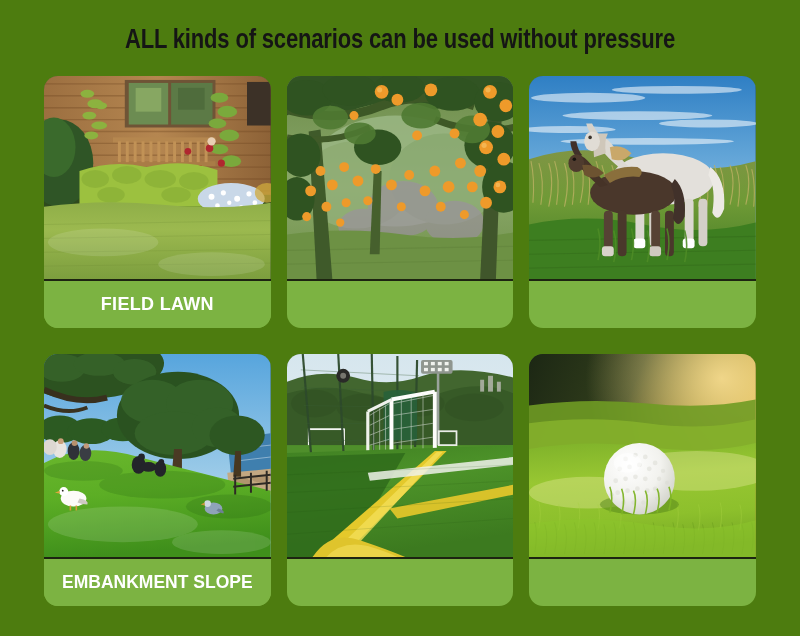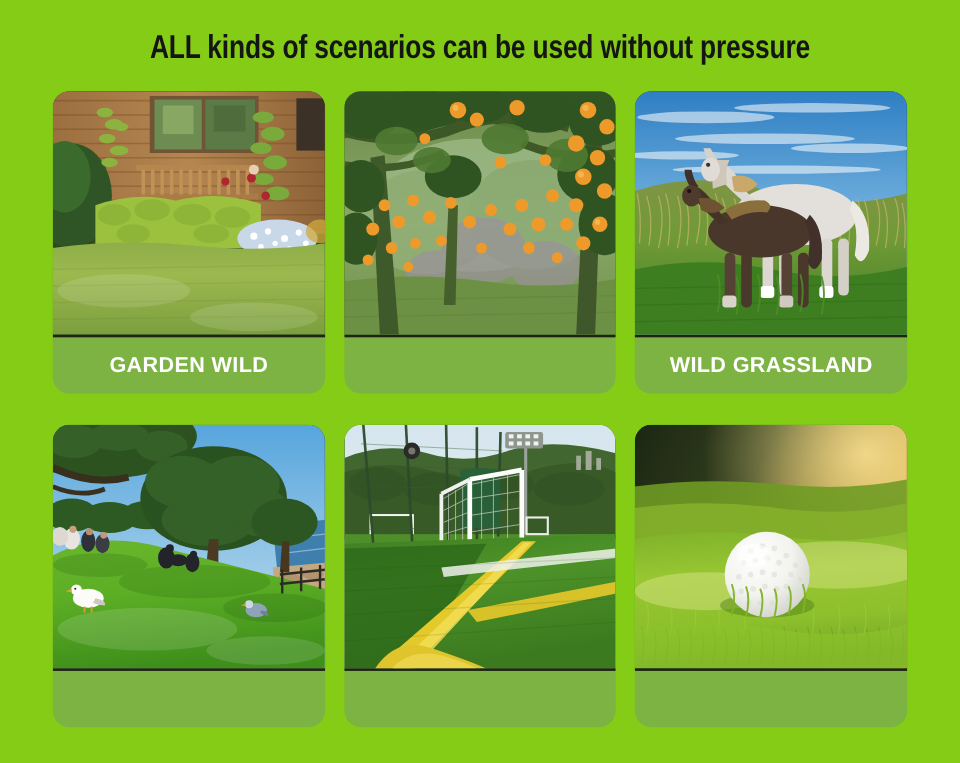--- a/index.html
+++ b/index.html
@@ -13,21 +13,21 @@
   body {
     background: #ffffff;
     font-family: "Liberation Sans", sans-serif;
     -webkit-font-smoothing: antialiased;
   }
 
   .page {
     position: relative;
     width: 800px;
     height: 636px;
-    background: #84cc16;
+    background: #4d7c0f;
   }
 
   
   .headline {
     position: absolute;
     top: 22px;
     left: 0;
     width: 800px;
     text-align: center;
     font-family: "Liberation Sans", sans-serif;
@@ -227,21 +227,21 @@
             <line x1="0" y1="178" x2="230" y2="175"></line>
               <line x1="0" y1="192" x2="230" y2="189"></line>
           </g>
           <g opacity="0.12" fill="#ffffff">
             <ellipse cx="60" cy="168" rx="56" ry="14"></ellipse>
             <ellipse cx="170" cy="190" rx="54" ry="12"></ellipse>
           </g>
         </svg>
       </div>
       <div class="card-label">
-        <span class="card-label-text">GARDEN WILD</span>
+        <span class="card-label-text">FIELD LAWN</span>
       </div>
     </div>
 
     <div class="card">
       <div class="card-photo">
         <svg viewBox="0 0 230 205" preserveAspectRatio="none">
           <defs>
             <linearGradient id="g2bg" x1="0" y1="0" x2="0" y2="1">
               <stop offset="0%" stop-color="#6d8c4a"></stop>
               <stop offset="55%" stop-color="#8aa86a"></stop>
@@ -445,23 +445,20 @@
           <g stroke="#4e8c26" stroke-width="1.6" fill="none" opacity="0.9">
             <path d="M70 186 Q74 168 70 154"></path>
               <path d="M86 188 Q90 170 86 156"></path>
             <path d="M104 186 Q108 168 104 154"></path>
               <path d="M120 188 Q124 170 120 156"></path>
             <path d="M140 186 Q144 168 140 154"></path>
               <path d="M158 188 Q162 170 158 156"></path>
           </g>
         </svg>
       </div>
-      <div class="card-label">
-        <span class="card-label-text">WILD GRASSLAND</span>
-      </div>
     </div>
 
     <div class="card">
       <div class="card-photo">
         <svg viewBox="0 0 230 205" preserveAspectRatio="none">
           <defs>
             <linearGradient id="g4sky" x1="0" y1="0" x2="0" y2="1">
               <stop offset="0%" stop-color="#57a5dd"></stop>
               <stop offset="60%" stop-color="#9ccbe8"></stop>
               <stop offset="100%" stop-color="#cfe4ef"></stop>
@@ -569,20 +566,23 @@
             <rect x="26" y="153" width="1.6" height="5" fill="#d79a3a"></rect>
             <rect x="32" y="153" width="1.6" height="5" fill="#d79a3a"></rect>
           </g>
           <g>
             <ellipse cx="172" cy="156" rx="9" ry="6" fill="#8fa3b8"></ellipse>
             <circle cx="166" cy="151" r="3.4" fill="#cfd8e2"></circle>
             <path d="M163 150 L159 152 L163 153 Z" fill="#d0953a"></path>
             <path d="M177 156 Q184 158 182 161 Q177 160 175 158 Z" fill="#6e8196"></path>
           </g>
         </svg>
+      </div>
+      <div class="card-label">
+        <span class="card-label-text tight">EMBANKMENT SLOPE</span>
       </div>
     </div>
 
     <div class="card">
       <div class="card-photo">
         <svg viewBox="0 0 230 205" preserveAspectRatio="none">
           <defs>
             <linearGradient id="g5sky" x1="0" y1="0" x2="0" y2="1">
               <stop offset="0%" stop-color="#d6e6ee"></stop>
               <stop offset="100%" stop-color="#eef3f3"></stop>

